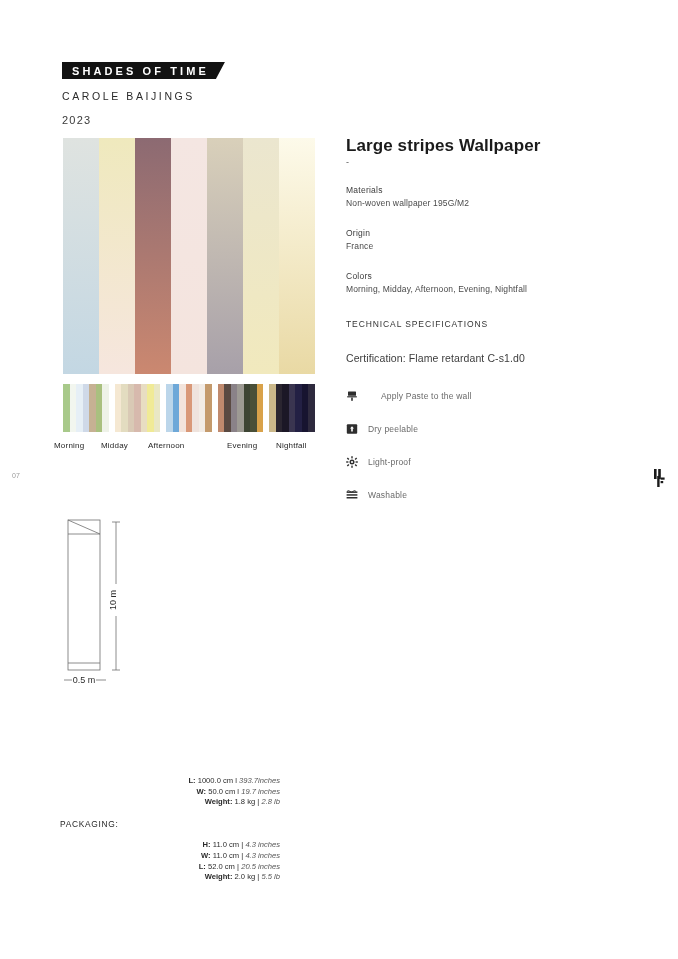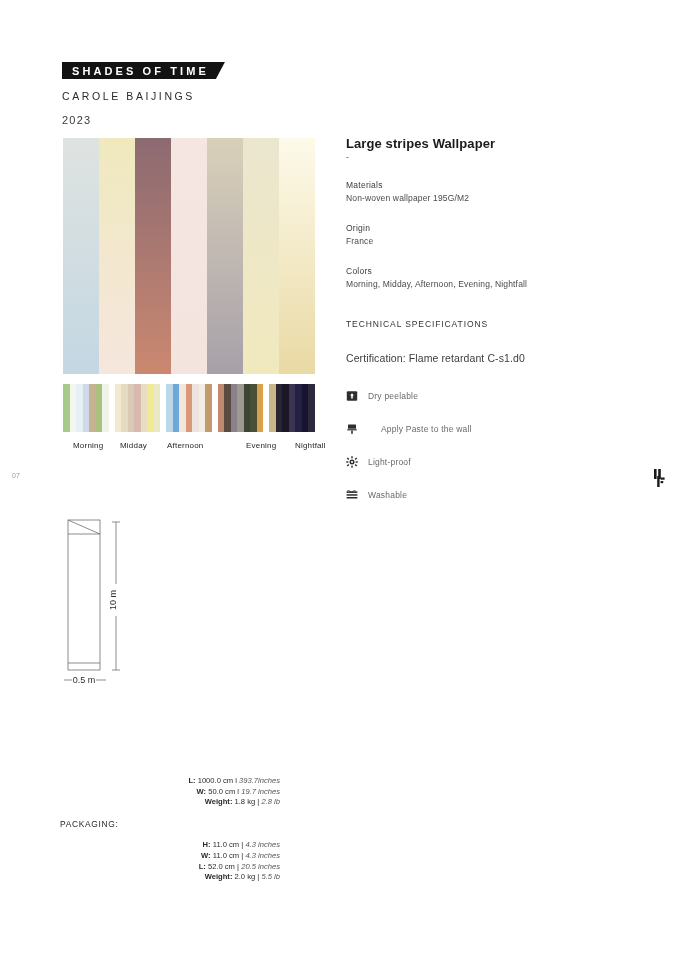--- a/index.html
+++ b/index.html
@@ -33,28 +33,28 @@
     position:absolute;left:63px;top:138px;
     width:252px;height:236px;display:flex;
   }
   .stripes .col{flex:1 1 0;height:100%;}
 
   
   .swatch-row{position:absolute;left:63px;top:384px;width:252px;height:48px;
     display:flex;gap:6px;}
   .swatch{height:48px;display:flex;}
   .swatch .s{flex:1 1 0;height:100%;}
-  .swatch-labels{position:absolute;left:73px;top:441px;width:258px;height:12px;}
+  .swatch-labels{position:absolute;left:54px;top:441px;width:258px;height:12px;}
   .swatch-labels span{
     position:absolute;font-size:8px;color:#262626;letter-spacing:.2px;white-space:nowrap;
   }
 
   
   .detail{position:absolute;left:346px;top:136px;width:300px;}
-  .prod-title{font-size:13px;font-weight:bold;color:#1b1b1b;letter-spacing:.1px;}
+  .prod-title{font-size:17px;font-weight:bold;color:#1b1b1b;letter-spacing:.1px;}
   .prod-dash{font-size:9px;color:#555;margin-top:1px;line-height:10px;}
   .field{margin-top:17px;}
   .field .k{font-size:8.5px;color:#3b3b3b;letter-spacing:.25px;line-height:13px;}
   .field .v{font-size:8.5px;color:#4a4a4a;letter-spacing:.15px;line-height:13px;}
 
   .tech-title{
     position:absolute;left:346px;top:319px;
     font-size:8.5px;letter-spacing:.9px;color:#333;
   }
   .cert{
@@ -174,38 +174,38 @@
     <div class="field">
       <div class="k">Colors</div>
       <div class="v">Morning, Midday, Afternoon, Evening, Nightfall</div>
     </div>
   </div>
 
   <div class="tech-title">TECHNICAL SPECIFICATIONS</div>
   <div class="cert">Certification: Flame retardant C-s1.d0</div>
 
   <div class="feat-list" id="feat-list">
-      <div class="feat">
-        <span class="ic">
-          <svg width="12" height="12" viewBox="0 0 12 12">
-            <rect x="0.8" y="1.2" width="10.4" height="9.6" rx="1" fill="#2e2e2e"></rect>
-            <path d="M6 3.2 L8 5.4 H6.8 V8.4 H5.2 V5.4 H4 Z" fill="#ffffff"></path>
-          </svg>
-        </span>
-        <span class="lbl">Dry peelable</span>
-      </div>
       <div class="feat indent">
         <span class="ic">
           <svg width="12" height="12" viewBox="0 0 12 12">
             <rect x="2" y="1.5" width="8" height="4.2" rx="0.5" fill="#2e2e2e"></rect>
             <rect x="1.2" y="6.2" width="9.6" height="1.2" fill="#2e2e2e"></rect>
             <rect x="5.2" y="7.6" width="1.6" height="3.2" fill="#2e2e2e"></rect>
           </svg>
         </span>
         <span class="lbl">Apply Paste to the wall</span>
+      </div>
+      <div class="feat">
+        <span class="ic">
+          <svg width="12" height="12" viewBox="0 0 12 12">
+            <rect x="0.8" y="1.2" width="10.4" height="9.6" rx="1" fill="#2e2e2e"></rect>
+            <path d="M6 3.2 L8 5.4 H6.8 V8.4 H5.2 V5.4 H4 Z" fill="#ffffff"></path>
+          </svg>
+        </span>
+        <span class="lbl">Dry peelable</span>
       </div>
       <div class="feat">
         <span class="ic">
           <svg width="12" height="12" viewBox="0 0 12 12">
             <circle cx="6" cy="6" r="2.5" fill="#2e2e2e"></circle>
             <circle cx="6" cy="6" r="1.1" fill="#ffffff"></circle>
             <g fill="#2e2e2e">
               <rect x="5.3" y="0.2" width="1.4" height="2.2"></rect>
               <rect x="5.3" y="9.6" width="1.4" height="2.2"></rect>
               <rect x="0.2" y="5.3" width="2.2" height="1.4"></rect>

